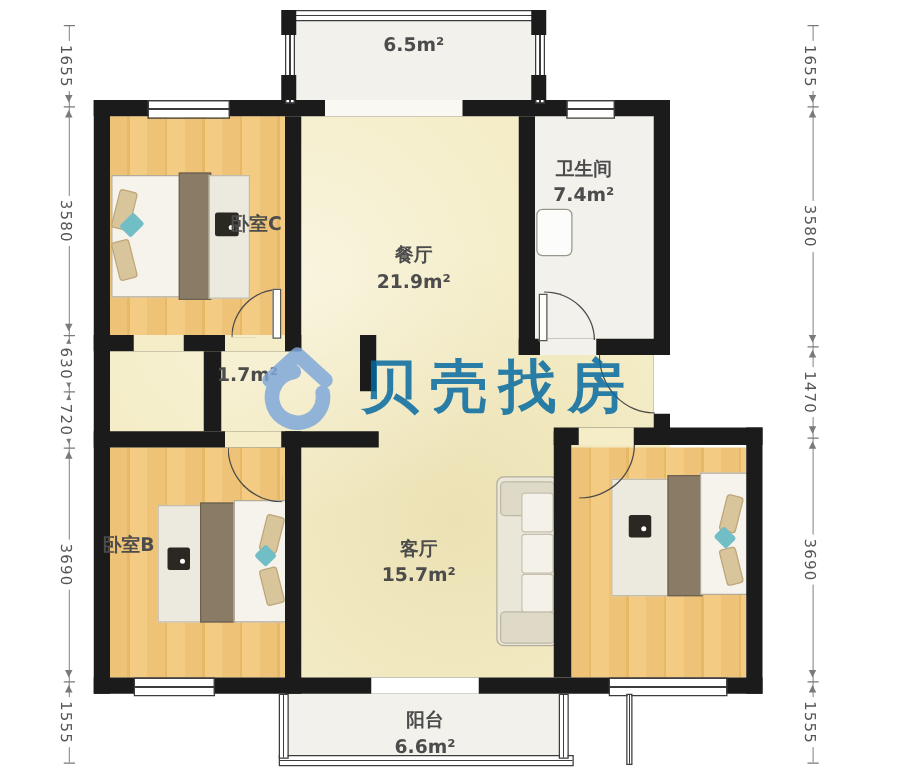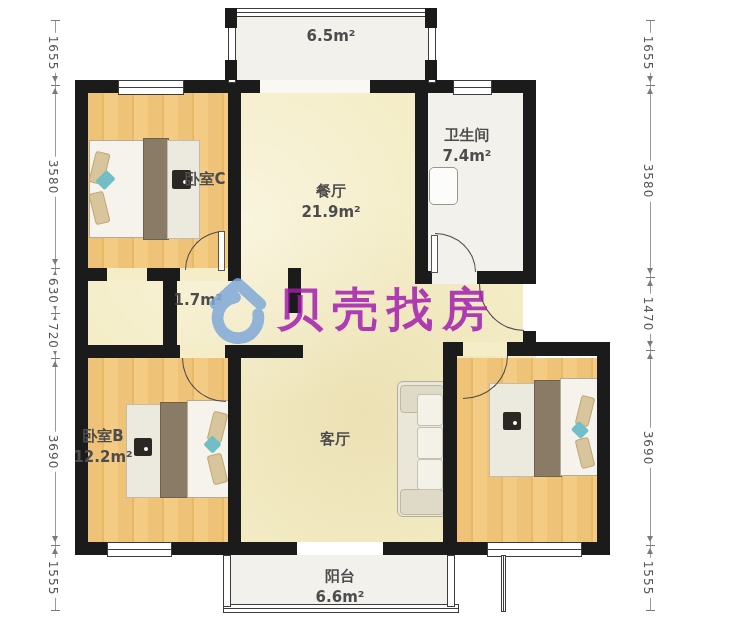--- a/index.html
+++ b/index.html
@@ -25,21 +25,21 @@
   .f-pil{background:#d9c59b;border:1px solid #bfa678;border-radius:3px}
   .t1{transform:rotate(14deg)}.t2{transform:rotate(-14deg)}
   .f-teal{background:#72bec6;border-radius:2px;transform:rotate(45deg)}
   .f-sofa{background:#eae6d8;border:1px solid #b3ae9c;border-radius:6px}
   .f-sofaarm{background:#dfdac8;border:1px solid #bdb8a6;border-radius:4px}
   .f-cush{background:#f4f1e8;border:1px solid #c6c0b0;border-radius:3px}
   .f-tub{background:#fcfcfa;border:1.5px solid #99968e;border-radius:5px}
   .room-label{position:absolute;width:120px;text-align:center;color:#4c4c4c;z-index:30;line-height:1.4;font-weight:600;font-size:15px}
   .room-label span{display:block}
   .watermark{position:absolute;left:203px;top:274px;display:flex;align-items:center;z-index:40;opacity:.84}
-  .wm-text{font-size:46px;font-weight:700;color:#a21caf;letter-spacing:9px;margin-left:4px;line-height:1;white-space:nowrap}
+  .wm-text{font-size:46px;font-weight:700;color:#0369a1;letter-spacing:9px;margin-left:16px;line-height:1;white-space:nowrap}
   .dimline{position:absolute;width:1px;background:#9a9a9a;z-index:20}
   .dimtick{position:absolute;height:1px;background:#7a7a7a;z-index:21}
   .tri-d{position:absolute;width:0;height:0;border-left:3.5px solid transparent;border-right:3.5px solid transparent;border-top:6px solid #7a7a7a;z-index:21}
   .tri-u{position:absolute;width:0;height:0;border-left:3.5px solid transparent;border-right:3.5px solid transparent;border-bottom:6px solid #7a7a7a;z-index:21}
   .dimlab{position:absolute;writing-mode:vertical-rl;background:#fff;color:#555;font-size:12px;letter-spacing:1px;padding:3px 0;line-height:1;z-index:22}
 </style>
 </head>
 <body>
 
 <div class="canvas" id="plan">
@@ -55,33 +55,33 @@
   <div class="room-label" style="left:271px;top:26px">
     <span>6.5m²</span>
   </div>
   <div class="room-label" style="left:407px;top:125px">
     <span>卫生间</span>
     <span>7.4m²</span>
   </div>
   <div class="room-label" style="left:145px;top:169px">
     <span>卧室C</span>
   </div>
-  <div class="room-label" style="left:271px;top:181px">
+  <div class="room-label" style="left:271px;top:194px">
     <span>餐厅</span>
     <span>21.9m²</span>
   </div>
   <div class="room-label" style="left:138px;top:290px">
     <span>1.7m²</span>
   </div>
   <div class="room-label" style="left:43px;top:426px">
     <span>卧室B</span>
-    <span>12.2m²</span>
   </div>
   <div class="room-label" style="left:275px;top:429px">
     <span>客厅</span>
+    <span>15.7m²</span>
   </div>
   <div class="room-label" style="left:280px;top:566px">
     <span>阳台</span>
     <span>6.6m²</span>
   </div>
 
   <div class="watermark">
     <svg width="70" height="70" viewBox="0 0 72 72">
       <path d="M13 31 L36 10 L59 31" fill="none" stroke="#7fa8da" stroke-width="12" stroke-linecap="round" stroke-linejoin="round"></path>
       <circle cx="36" cy="45" r="21" fill="none" stroke="#7fa8da" stroke-width="12" stroke-linecap="round" stroke-dasharray="99 33" transform="rotate(-10 36 45)"></circle>

